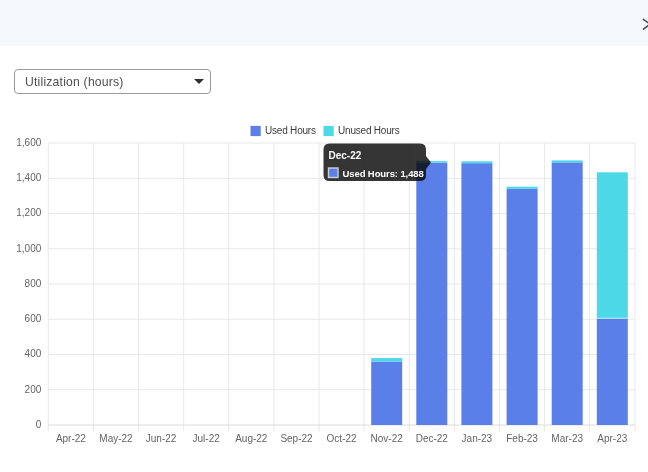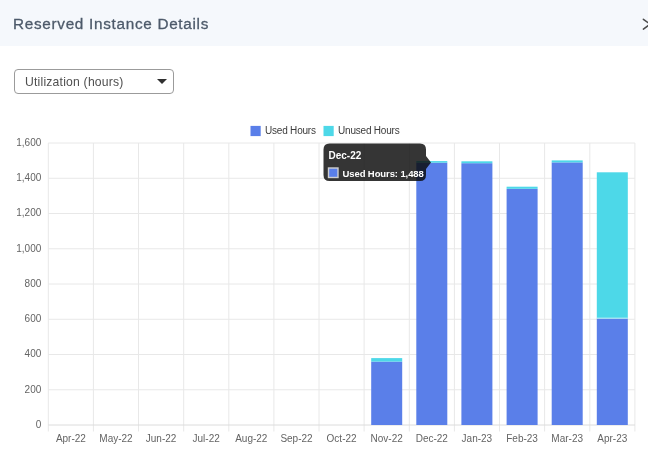--- a/index.html
+++ b/index.html
@@ -2,31 +2,30 @@
 <html><head>
 <meta charset="utf-8">
 <style>
   html,body{margin:0;padding:0;background:#ffffff;}
   #stage{position:relative;width:648px;height:472px;background:#ffffff;overflow:hidden;
          font-family:"Liberation Sans", sans-serif;}
   #hdr{position:absolute;left:0;top:0;width:648px;height:46px;background:#f5f8fc;}
   #title{position:absolute;left:13px;top:14.5px;font-size:15.3px;color:#4d5a6a;letter-spacing:0.7px;-webkit-text-stroke:0.3px #4d5a6a;}
   #chev{position:absolute;right:-4.5px;top:15.8px;}
   #dd{position:absolute;left:14px;top:68.5px;width:158px;height:23.5px;border:1px solid #9b9b9b;
-      border-radius:4px;background:#ffffff;}
+      border-radius:4px;background:#ffffff;padding-left:37px;}
   #ddtext{position:absolute;left:10px;top:5.5px;font-size:12.2px;color:#4f4f4f;letter-spacing:0.2px;}
   #ddcaret{position:absolute;right:6px;top:9.5px;width:0;height:0;
            border-left:5px solid transparent;border-right:5px solid transparent;
            border-top:5.5px solid #2f2f2f;}
 </style>
 </head>
 <body>
 <div id="stage">
   <div id="hdr">
-    <div id="title">Reserved Instance Details</div>
     <svg id="chev" width="12" height="16" viewBox="0 0 12 16">
       <path d="M2.4 3.3 L9.2 8.2 L2.4 13.1" fill="none" stroke="#4a4a4a" stroke-width="1.55" stroke-linecap="round" stroke-linejoin="round"></path>
     </svg>
   </div>
   <div id="dd">
     <div id="ddtext">Utilization (hours)</div>
     <div id="ddcaret"></div>
   </div>
   <svg id="chart" width="648" height="472" viewBox="0 0 648 472" style="position:absolute;left:0;top:0;">
 

